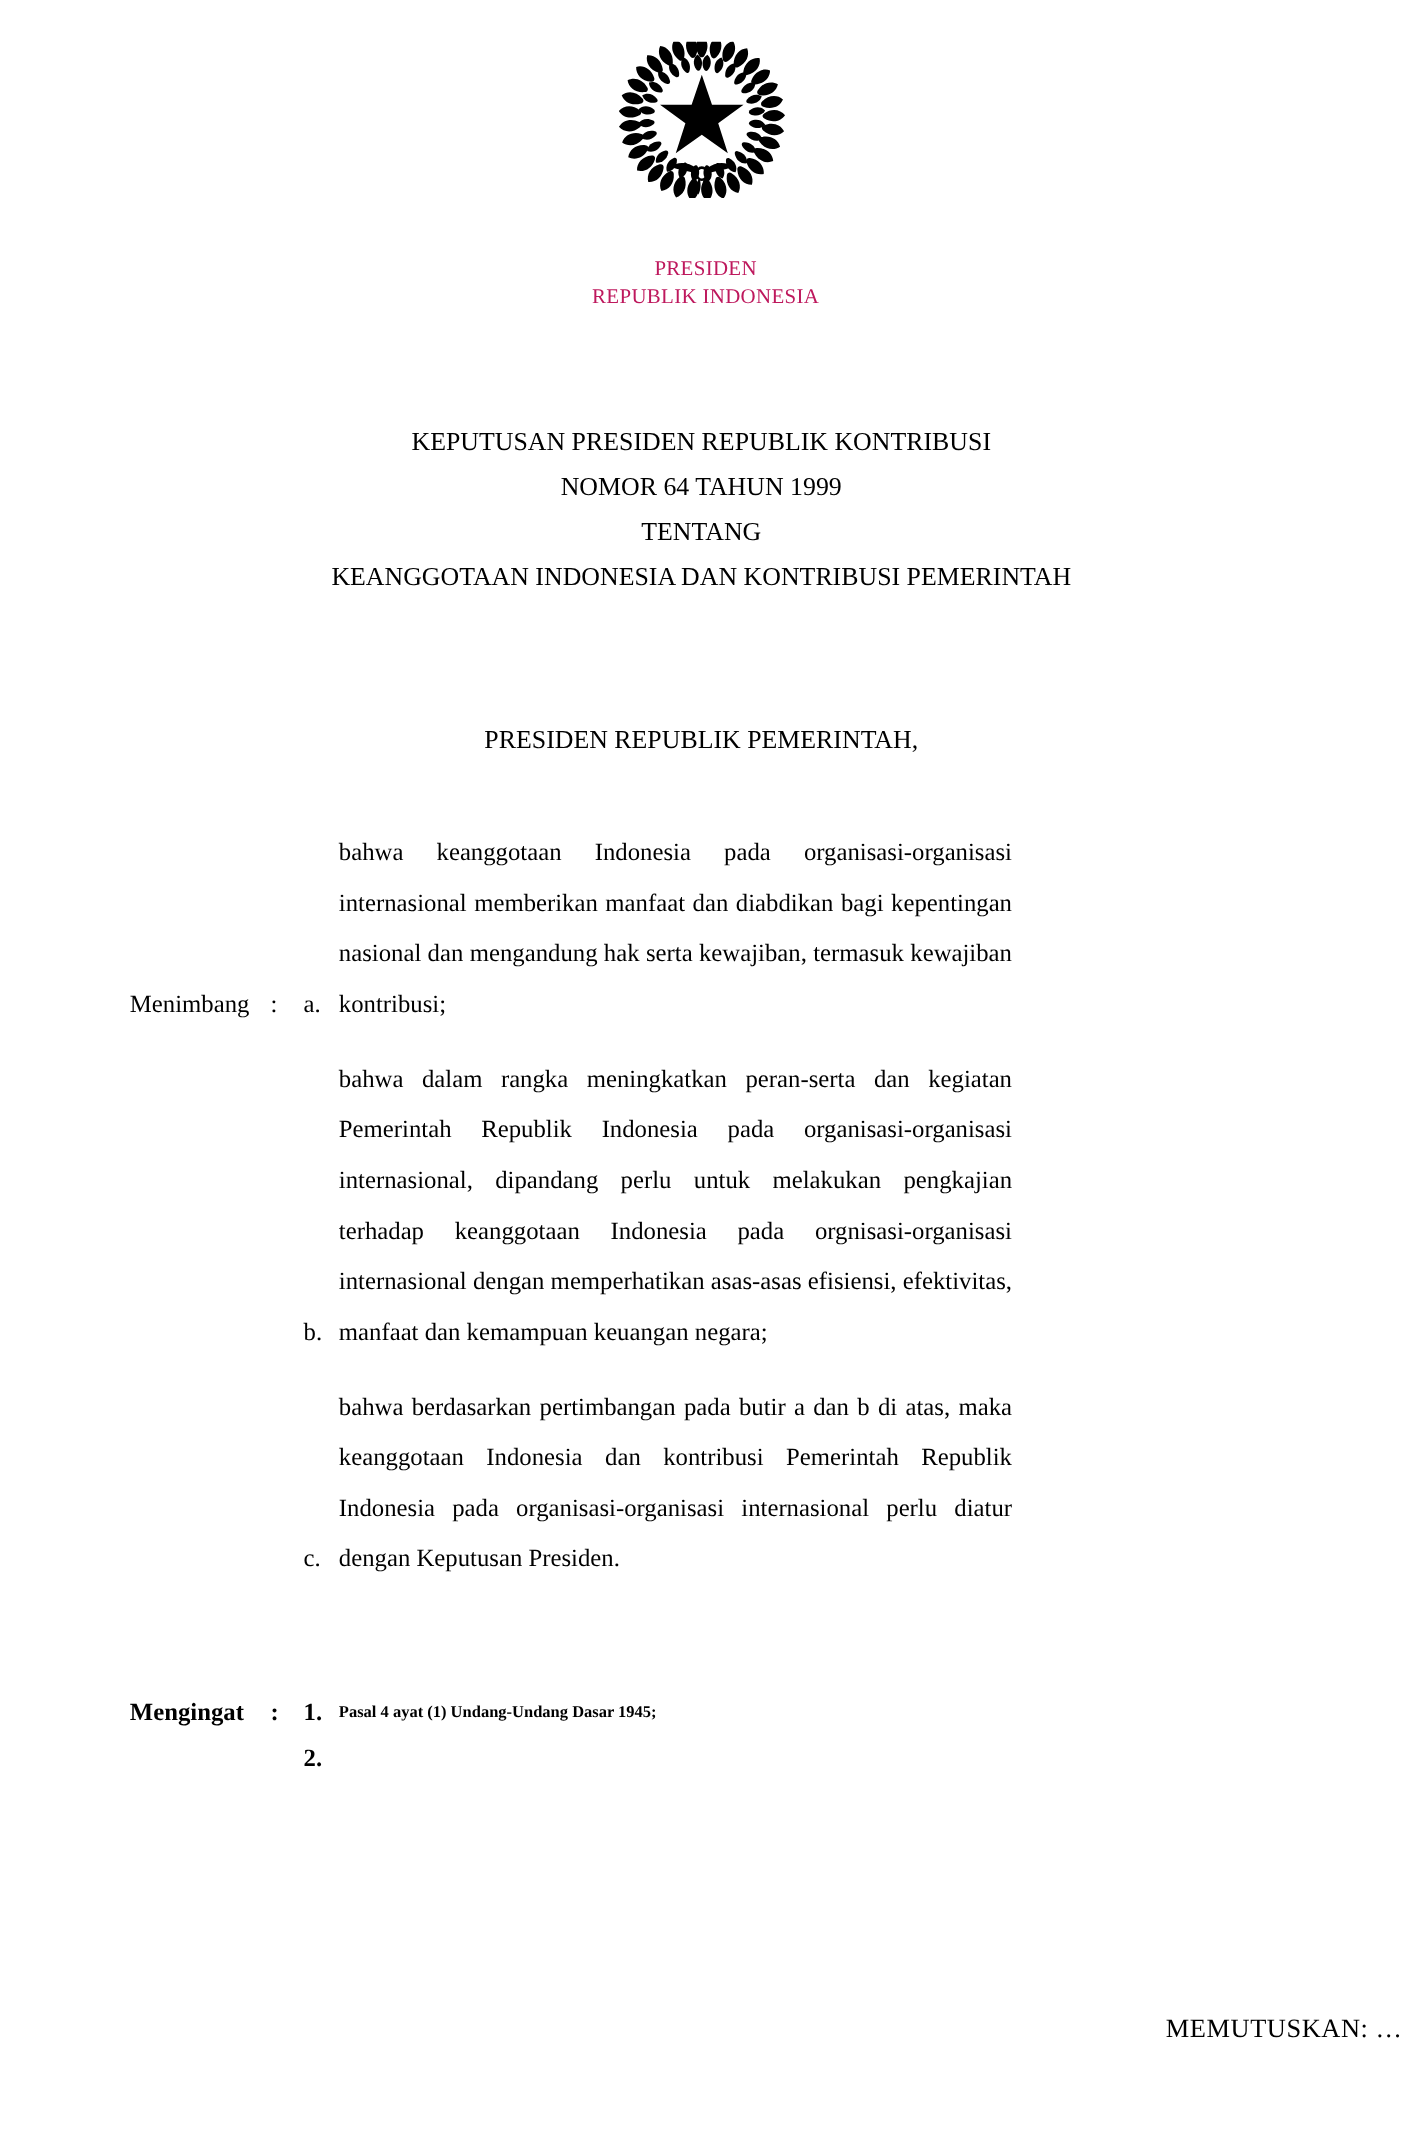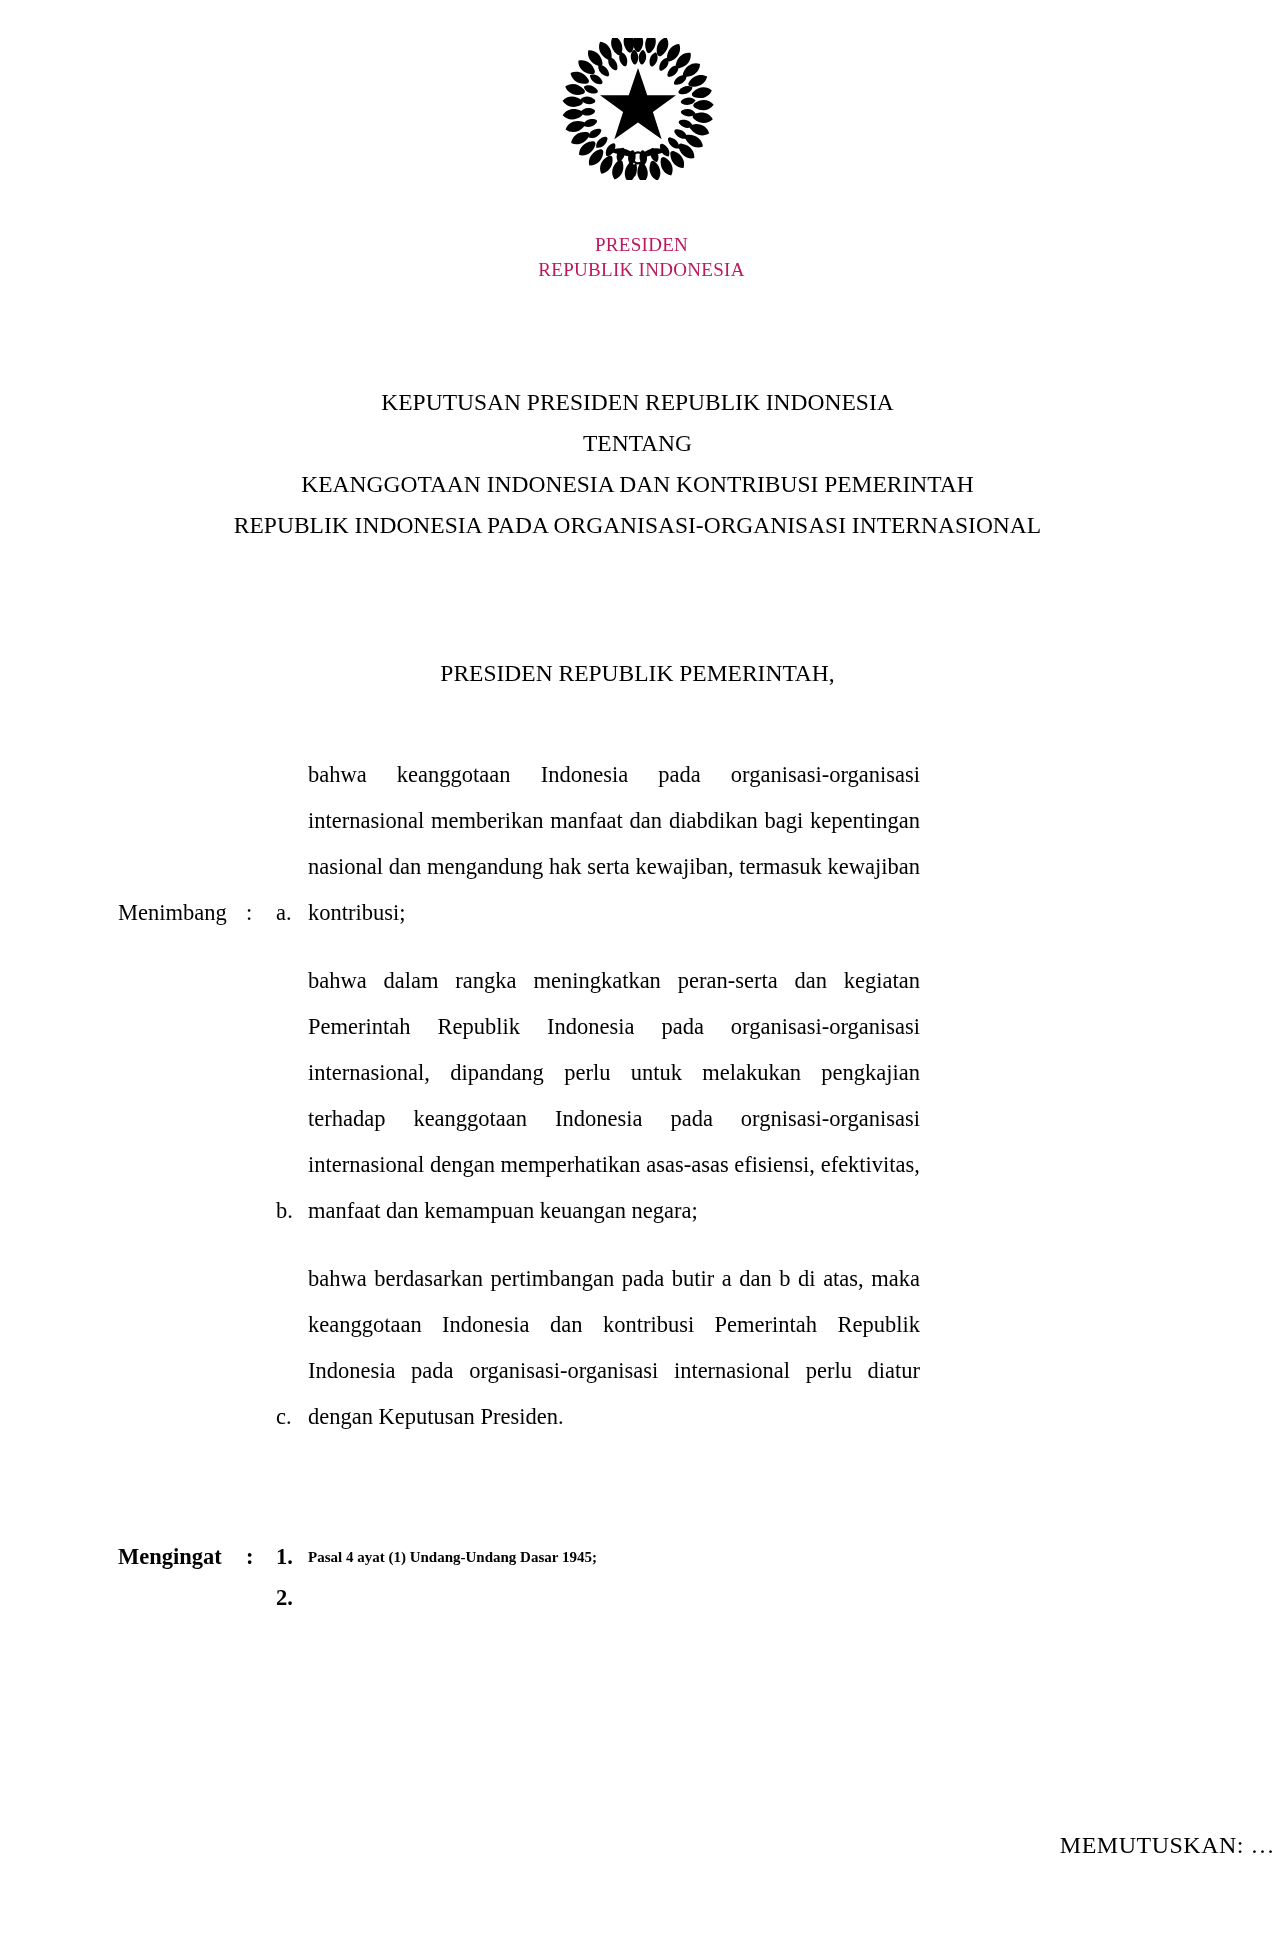--- a/index.html
+++ b/index.html
@@ -488,24 +488,24 @@
       </g>
     </svg>
   </div>
 
   <div class="header-caption">
     <div>PRESIDEN</div>
     <div>REPUBLIK INDONESIA</div>
   </div>
 
   <div class="title-block">
-    <span class="tline">KEPUTUSAN PRESIDEN REPUBLIK INDONESIA</span>
+    <span class="tline">KEPUTUSAN PRESIDEN REPUBLIK KONTRIBUSI</span>
+    <span class="tline">NOMOR 64 TAHUN 1999</span>
     <span class="tline">TENTANG</span>
     <span class="tline">KEANGGOTAAN INDONESIA DAN KONTRIBUSI PEMERINTAH</span>
-    <span class="tline">REPUBLIK INDONESIA PADA ORGANISASI-ORGANISASI INTERNASIONAL</span>
   </div>
 
   <div class="subheading">PRESIDEN REPUBLIK PEMERINTAH,</div>
 
   <div class="clause-section" id="menimbang">
 
     <div class="clause-row item-a">
       <div class="clause-label">Menimbang</div>
       <div class="clause-colon">:</div>
       <div class="clause-marker">a.</div>

